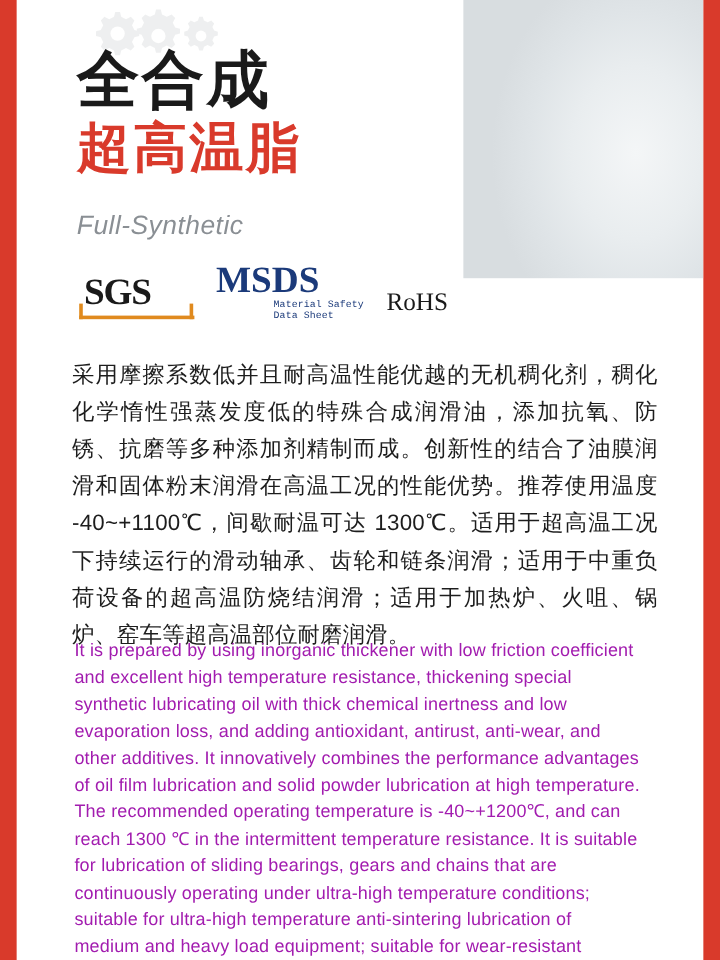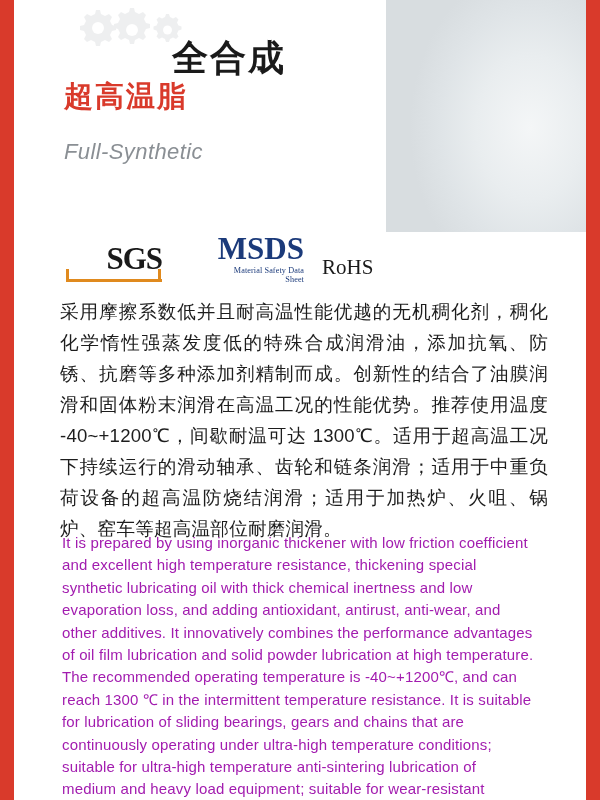--- a/index.html
+++ b/index.html
@@ -63,57 +63,55 @@
   }
 
   .header {
     position: absolute;
     left: 50px;
     top: 38px;
     width: 330px;
   }
   .title-cn-1 {
     font-family: "Liberation Sans", sans-serif;
-    font-size: 36px;
+    font-size: 52px;
     font-weight: bold;
     letter-spacing: 2px;
     color: #1a1a1a;
     line-height: 1.12;
     margin: 0;
-    text-align: center;
   }
   .title-cn-2 {
     font-family: "Liberation Sans", sans-serif;
-    font-size: 29px;
+    font-size: 45px;
     font-weight: bold;
     letter-spacing: 2px;
     color: #d93a2b;
     line-height: 1.12;
     margin: 2px 0 0 0;
   }
   .title-en {
     margin-top: 22px;
     color: #8a8f94;
     font-size: 22px;
     font-style: italic;
     line-height: 1.5;
     letter-spacing: 0.4px;
   }
 
   
   .certs {
     position: absolute;
     left: 52px;
-    top: 236px;
+    top: 220px;
     width: 400px;
     height: 48px;
     display: flex;
     align-items: flex-end;
     gap: 18px;
-    text-align: right;
   }
   .sgs-logo {
     position: relative;
     width: 96px;
     height: 42px;
   }
   .sgs-text {
     font-family: "Liberation Serif", serif;
     font-weight: bold;
     font-size: 31px;
@@ -152,21 +150,21 @@
   }
   .msds-title {
     font-family: Liberation Serif, serif;
     font-weight: bold;
     font-size: 31px;
     color: #1b3a7a;
     line-height: 30px;
     letter-spacing: 0px;
   }
   .msds-sub {
-    font-family: Liberation Serif, serif;
+    font-family: Liberation Mono, monospace;
     font-size: 8.2px;
     color: #1b3a7a;
     letter-spacing: 0.1px;
     margin-top: 2px;
     padding-left: 48px;
   }
 
   .rohs-logo {
     font-family: "Liberation Serif", serif;
     font-size: 21px;
@@ -264,17 +262,17 @@
       <div class="sgs-tick"></div>
       <div class="sgs-tick2"></div>
     </div>
     <div class="msds-logo">
       <div class="msds-title">MSDS</div>
       <div class="msds-sub">Material Safety Data Sheet</div>
     </div>
     <div class="rohs-logo">RoHS</div>
   </div>
 
-  <div class="body-cn">采用摩擦系数低并且耐高温性能优越的无机稠化剂，稠化化学惰性强蒸发度低的特殊合成润滑油，添加抗氧、防锈、抗磨等多种添加剂精制而成。创新性的结合了油膜润滑和固体粉末润滑在高温工况的性能优势。推荐使用温度 -40~+1200℃，间歇耐温可达 1300℃。适用于超高温工况下持续运行的滑动轴承、齿轮和链条润滑；适用于中重负荷设备的超高温防烧结润滑；适用于加热炉、火咀、锅炉、窑车等超高温部位耐磨润滑。</div>
+  <div class="body-cn">采用摩擦系数低并且耐高温性能优越的无机稠化剂，稠化化学惰性强蒸发度低的特殊合成润滑油，添加抗氧、防锈、抗磨等多种添加剂精制而成。创新性的结合了油膜润滑和固体粉末润滑在高温工况的性能优势。推荐使用温度 -40~+1100℃，间歇耐温可达 1300℃。适用于超高温工况下持续运行的滑动轴承、齿轮和链条润滑；适用于中重负荷设备的超高温防烧结润滑；适用于加热炉、火咀、锅炉、窑车等超高温部位耐磨润滑。</div>
 
   <div class="body-en">It is prepared by using inorganic thickener with low friction coefficient and excellent high temperature resistance, thickening special synthetic lubricating oil with thick chemical inertness and low evaporation loss, and adding antioxidant, antirust, anti-wear, and other additives. It innovatively combines the performance advantages of oil film lubrication and solid powder lubrication at high temperature. The recommended operating temperature is -40~+1200℃, and can reach 1300 ℃ in the intermittent temperature resistance. It is suitable for lubrication of sliding bearings, gears and chains that are continuously operating under ultra-high temperature conditions; suitable for ultra-high temperature anti-sintering lubrication of medium and heavy load equipment; suitable for wear-resistant lubrication of ultra-high temperature parts such as heating fumace, fire nozzle as well as boiler and kiln car.</div>
 
 </div>
 
 </body></html>

